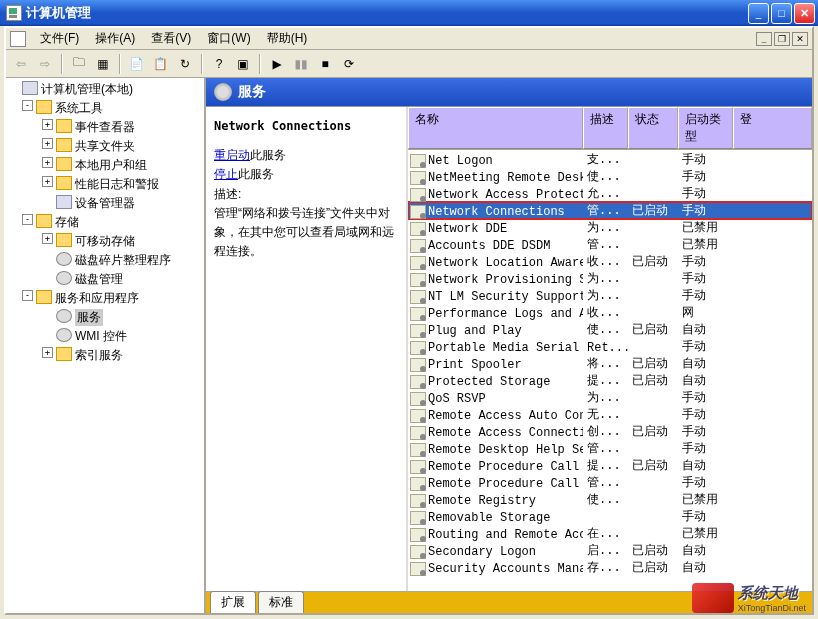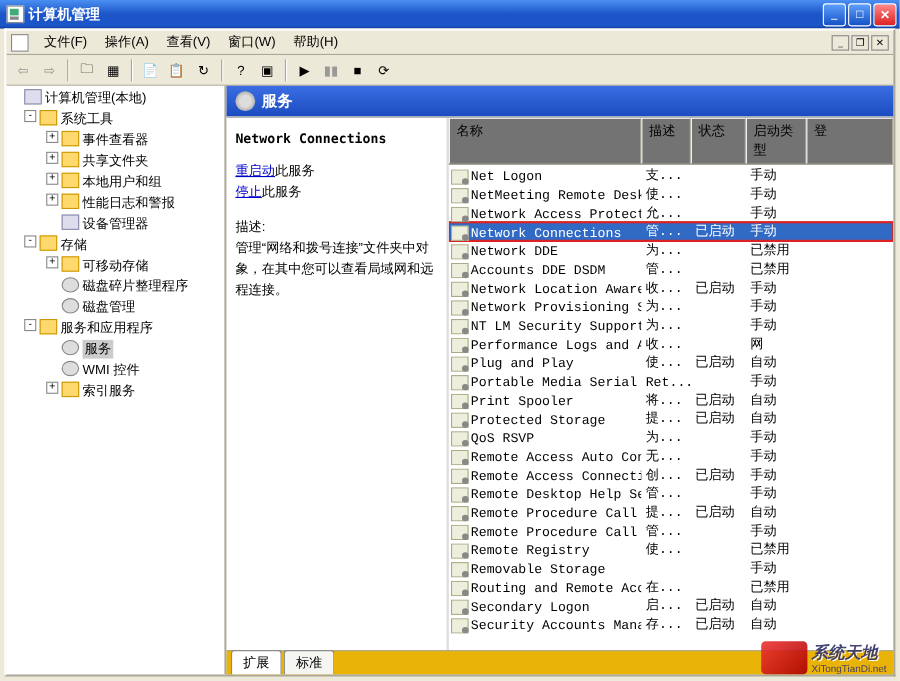--- a/index.html
+++ b/index.html
@@ -41,24 +41,24 @@
 .tree-label.selected { background:#ccc; padding:0 2px; }
 
 .content { flex:1; display:flex; flex-direction:column; }
 .svc-header { height:28px; background: linear-gradient(to bottom,#3a6ee2,#1b4bc0); color:#fff; display:flex; align-items:center; padding:0 8px; font-weight:bold; font-size:14px; gap:6px; }
 .svc-header .gear-icon { width:18px; height:18px; border-radius:50%; background: radial-gradient(circle,#ddd 40%,#888); }
 
 .svc-body { flex:1; display:flex; background:#fff; border-top:1px solid #999; overflow:hidden; }
 .svc-detail { width:200px; padding:10px 8px; font-size:12px; line-height:1.6; overflow:auto; }
 .svc-detail .name { font-weight:bold; font-family:"SimSun",monospace; margin-bottom:10px; }
 .svc-detail .link { color:#00c; text-decoration:underline; cursor:pointer; }
-.svc-detail .desc-label { margin-top:12px; }
+.svc-detail .desc-label { }
 
 .svc-list { flex:1; display:flex; flex-direction:column; border-left:2px solid #ddd; overflow:hidden; }
-.list-header { display:flex; background:#737373; border-bottom:1px solid #aca899; flex-shrink:0; }
+.list-header { display:flex; background:#c4b5fd; border-bottom:1px solid #aca899; flex-shrink:0; }
 .list-header > div { padding:3px 6px; border-right:1px solid #aca899; border-bottom:1px solid #888; border-top:1px solid #fff; border-left:1px solid #fff; font-size:12px; }
 .col-name{ width:175px; } .col-desc{ width:45px; } .col-state{ width:50px; } .col-start{ width:55px;font-family:Liberation Mono, monospace; } .col-last{ flex:1; }
 
 .list-body { flex:1; overflow-y:scroll; overflow-x:hidden; padding:1px 0; }
 .list-row { display:flex; align-items:flex-end; height:17px; font-family:"Courier New",monospace; font-size:12px; cursor:default; }
 .list-row .cell-name{ width:175px; display:flex; align-items:center; padding-left:2px; white-space:nowrap; overflow:hidden; }
 .list-row .cell-desc{ width:45px; padding-left:4px; overflow:hidden; }
 .list-row .cell-state{ width:50px; padding-left:4px; }
 .list-row .cell-start{ width:55px; padding-left:4px; }
 .list-row .cell-last{ flex:1; }

